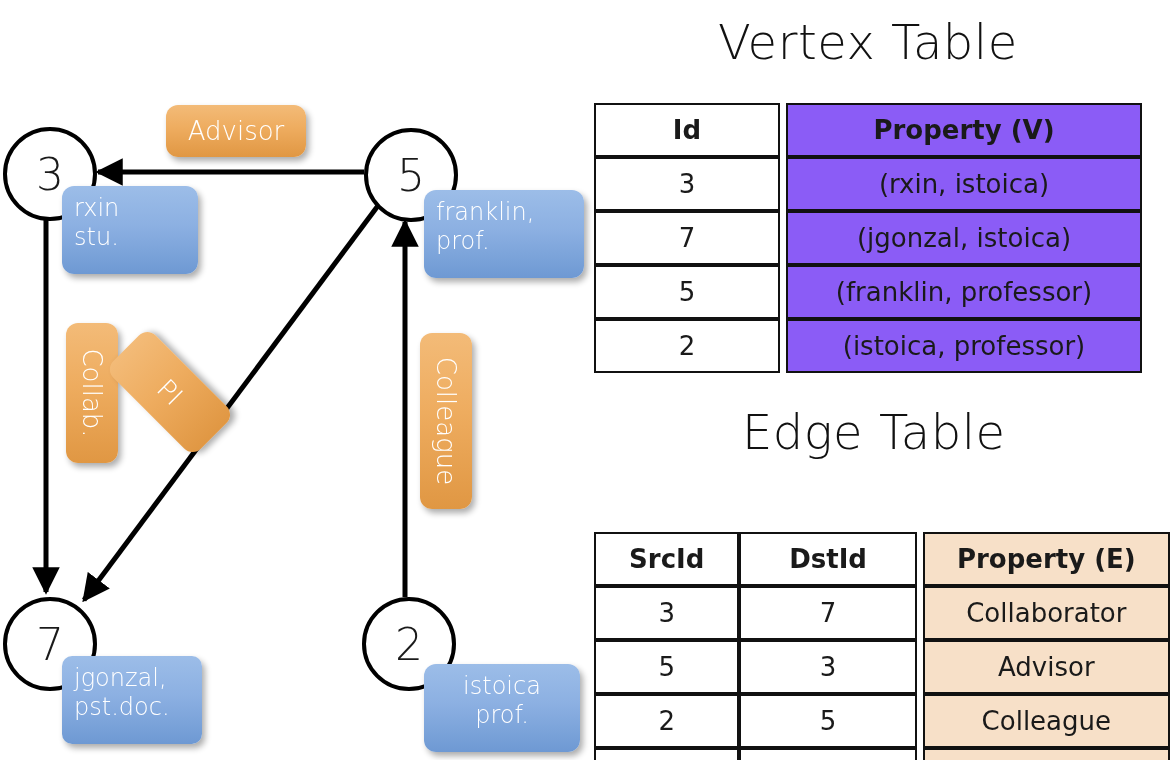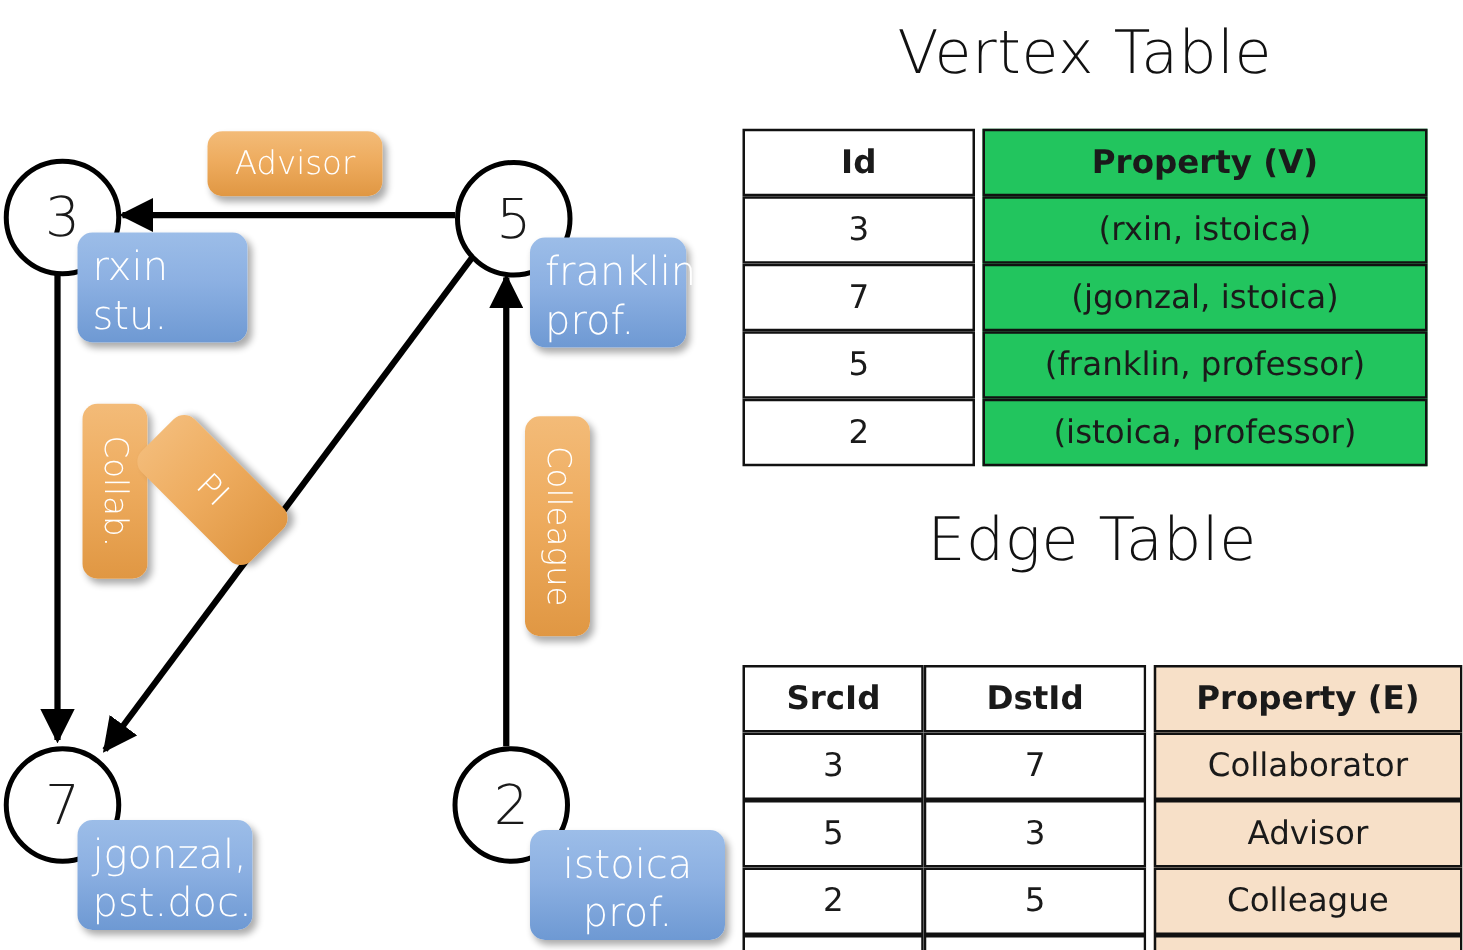--- a/index.html
+++ b/index.html
@@ -41,21 +41,21 @@
     z-index:3;
   }
 
   
   .vbox{
     position:absolute;
     border-radius:12px;
     background:linear-gradient(to bottom,#9cbde8 0%,#8cb0e2 45%,#6e99d3 100%);
     box-shadow:3px 4px 6px rgba(0,0,0,0.33);
     color:#ffffff;
-    font-size:32px;
+    font-size:24px;
     line-height:1.22;
     padding:8px 12px;
     box-sizing:border-box;
     z-index:4;
     font-family:"DejaVu Sans",sans-serif;
     font-weight:300;
   }
 
   
   .ebox{
@@ -85,21 +85,21 @@
     font-family:"DejaVu Sans",sans-serif;
     padding:0;
     box-sizing:border-box;
   }
   .tbl th{font-weight:700;}
   .sep{border:none !important;width:6px;background:#fff;}
 
   #vertex-table{left:594px;top:103px;}
   #vertex-table td,#vertex-table th{height:54px;}
   #vertex-table .c-id{width:186px;background:#fff;}
-  #vertex-table .c-prop{width:356px;background:#22c55e;}
+  #vertex-table .c-prop{width:356px;background:#8b5cf6;}
 
   #edge-table{left:594px;top:490px;margin-top:42px;}
   #edge-table td,#edge-table th{height:54px;}
   #edge-table .c-src{width:146px;background:#fff;}
   #edge-table .c-dst{width:178px;background:#fff;text-align:center;}
   #edge-table .c-prop{width:248px;background:#f7e0c8;}
 </style>
 </head>
 <body>
 
@@ -134,25 +134,25 @@
     <span>7</span>
   </div>
   <div class="node" style="left:362px;top:597px;width:86px;height:86px;">
     <span>2</span>
   </div>
 
   <div class="vbox" style="left:62px;top:186px;width:136px;height:88px;">
     <div>rxin</div>
     <div>stu.</div>
   </div>
-  <div class="vbox" style="left:424px;top:190px;width:125px;height:88px;">
+  <div class="vbox" style="left:424px;top:190px;width:160px;height:88px;">
     <div>franklin,</div>
     <div>prof.</div>
   </div>
-  <div class="vbox" style="left:62px;top:656px;width:140px;height:88px;">
+  <div class="vbox" style="left:62px;top:656px;width:140px;height:88px;border-radius:10px;">
     <div>jgonzal,</div>
     <div>pst.doc.</div>
   </div>
   <div class="vbox" style="left:424px;top:664px;width:156px;height:88px;text-align:center;">
     <div>istoica</div>
     <div>prof.</div>
   </div>
 
   <div class="ebox" style="left:166px;top:105px;width:140px;height:52px;">
     <span class="lbl">Advisor</span>

